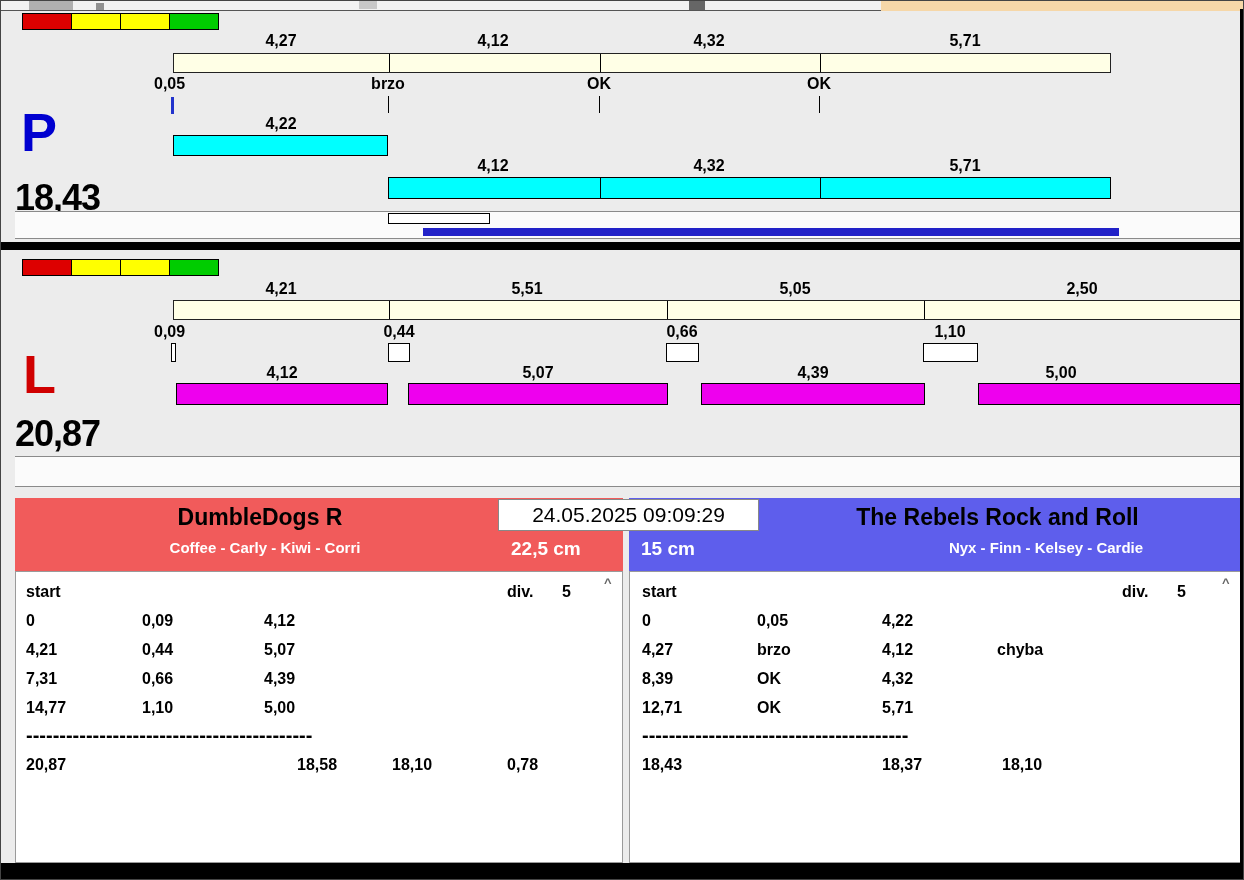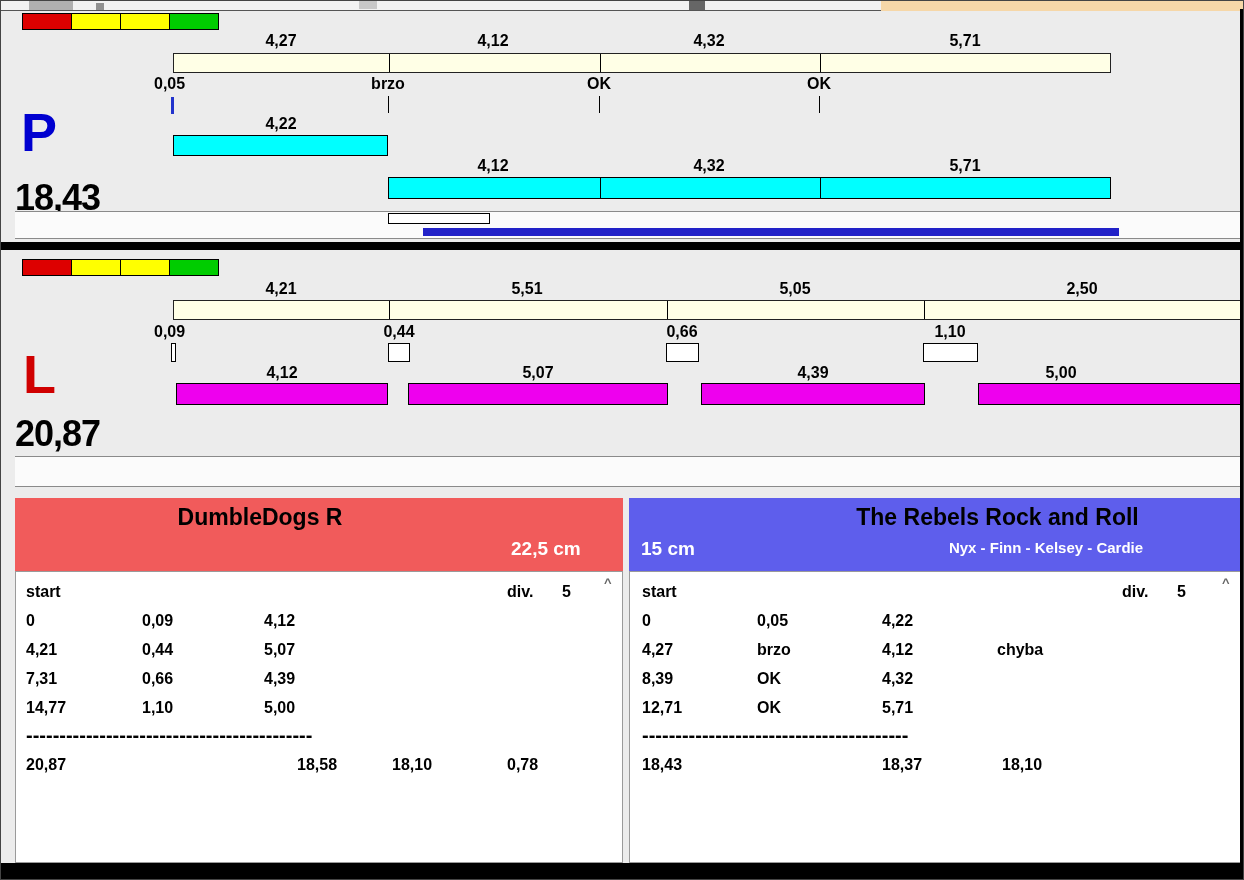--- a/index.html
+++ b/index.html
@@ -134,29 +134,31 @@
     <div class="bar" style="left:700px;top:382px;width:224px;height:22px;background:#ee00ee"></div>
     <div class="bar" style="left:977px;top:382px;width:263px;height:22px;background:#ee00ee"></div>
 
     <div class="total" style="left:14px;top:412px">20,87</div>
 
     <div class="strip" style="left:14px;top:455px;width:1226px;height:31px"></div>
   </section>
 
   <div class="hdr" style="left:14px;top:497px;width:608px;background:#f15b5b">
     <div class="title" style="left:0;top:6px;width:490px">DumbleDogs R</div>
+    <div class="sub" style="left:0;top:41px;width:500px">Coffee - Carly - Kiwi - Corri</div>
     <div class="hgt" style="left:496px;top:40px;width:112px">22,5 cm</div>
   </div>
 
   <div class="hdr" style="left:628px;top:497px;width:612px;background:#5e5eec">
     <div class="title" style="left:125px;top:6px;width:487px">The Rebels Rock and Roll</div>
     <div class="hgt" style="left:12px;top:40px;width:100px">15 cm</div>
     <div class="sub" style="left:222px;top:41px;width:390px">Nyx - Finn - Kelsey - Cardie</div>
   </div>
 
+  <div class="datebox" style="left:497px;top:498px;width:261px;height:32px;line-height:30px">24.05.2025 09:09:29</div>
 
   <div class="bodyp" style="left:14px;top:570px;width:608px;height:292px">
     <span class="cell" style="left:10px;top:11px">start</span>
     <span class="cell" style="left:491px;top:11px">div.</span>
     <span class="cell" style="left:546px;top:11px">5</span>
 
     <span class="cell" style="left:10px;top:40px">0</span>
     <span class="cell" style="left:126px;top:40px">0,09</span>
     <span class="cell" style="left:248px;top:40px">4,12</span>
     <span class="cell" style="left:370px;top:40px"></span>

